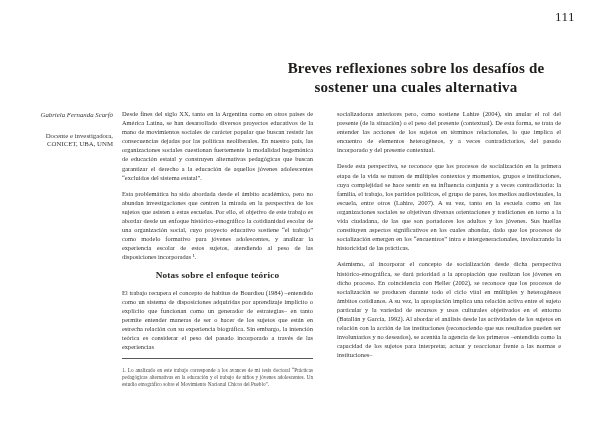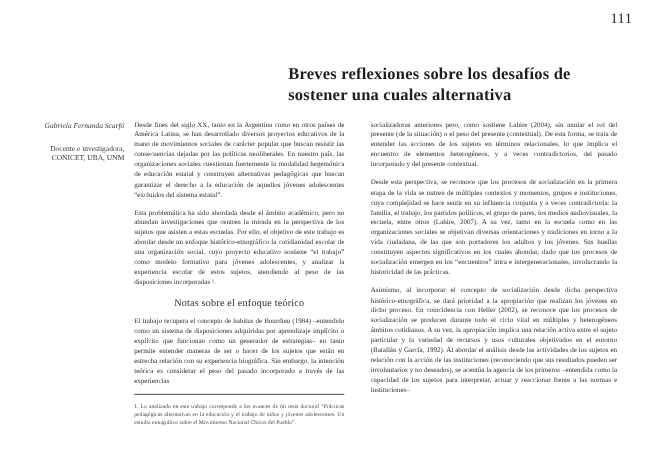--- a/index.html
+++ b/index.html
@@ -24,20 +24,21 @@
     right: 25px;
     font-size: 13px;
     letter-spacing: 0.5px;
     color: #222;
   }
   .article-title {
     position: absolute;
     top: 59px;
     left: 262px;
     width: 308px;
+    text-align: center;
     font-size: 15px;
     font-weight: bold;
     line-height: 19px;
     color: #1f1d1b;
     letter-spacing: 0.2px;
   }
   .author-block {
     position: absolute;
     top: 111px;
     left: 6px;
@@ -67,21 +68,21 @@
     margin: 0 0 7px 0;
     font-size: 6.4px;
     line-height: 9.1px;
     text-align: justify;
     color: #33312f;
   }
   .section-heading {
     margin: 8px 0 8px 0;
     text-align: center;
     font-size: 9.2px;
-    font-weight: normal;
+    font-weight: bold;
     color: #2a2826;
     letter-spacing: 0.2px;
   }
   .footnote-rule {
     margin-top: 3px;
     border: none;
     border-top: 0.7px solid #5a5856;
     width: 100%;
     height: 0;
   }

